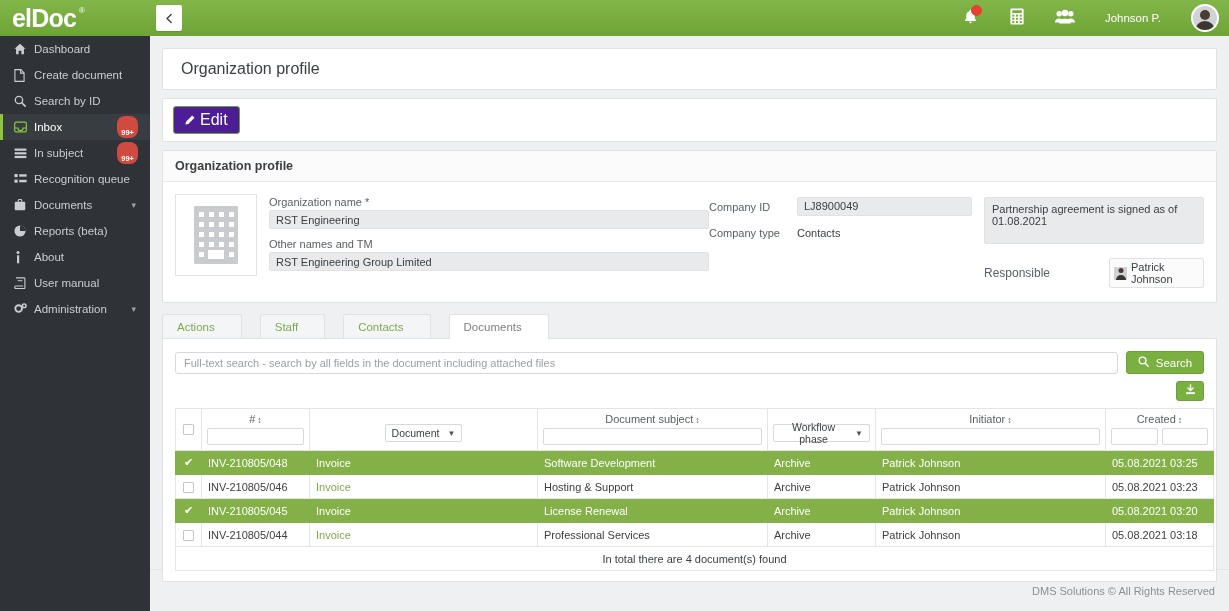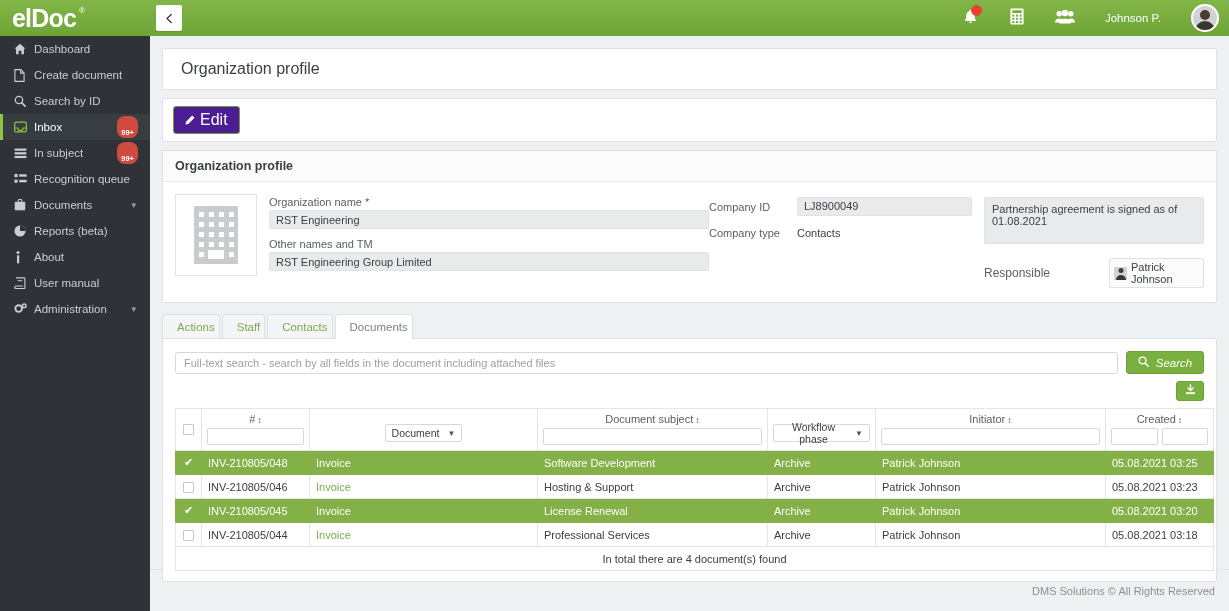--- a/index.html
+++ b/index.html
@@ -237,23 +237,23 @@
   .resp-av .b { position:absolute; left:50%; bottom:-2px; transform:translateX(-50%); width:10px;height:7px;border-radius:5px 5px 0 0; background:#3d3530; }
 
   
   .tabs-wrap { margin: 10px 12px 0 12px; display: flex; align-items: flex-end; }
   .tab {
     border: 1px solid #dfe2e5;
     border-bottom: none;
     background: #f4f5f6;
     color: #7ea94d;
     font-size: 11.5px;
-    padding: 6px 4px 6px 14px;
+    padding: 6px 26px 6px 14px;
     border-radius: 3px 3px 0 0;
-    margin-right: 2px;
+    margin-right: 18px;
     cursor: pointer;
     position: relative;
     top: 1px;
   }
   .tab.active {
     background: #ffffff;
     color: #7d8287;
     border-color: #dfe2e5;
     z-index: 3;
   }
@@ -278,21 +278,21 @@
     color: #3b4045;
     font-family: "Liberation Sans", sans-serif;
     background: #ffffff;
   }
   .fulltext::placeholder { color: #9aa0a5; }
   .btn-search {
     display: inline-flex; align-items: center; justify-content: center; gap: 7px;
     background: #7ab03f; border: 1px solid #6d9e37;
     color: #ffffff; font-size: 11.5px;
     height: 23px; width: 78px;
-    border-radius: 3px; cursor: pointer; font-style: italic;
+    border-radius: 3px; cursor: pointer;
   }
   .export-row { display: flex; justify-content: flex-end; margin-top: 7px; }
   .btn-export {
     width: 28px; height: 20px;
     background: #7ab03f; border: 1px solid #6d9e37;
     border-radius: 3px; cursor: pointer;
     display: flex; align-items: center; justify-content: center;
   }
 
   

